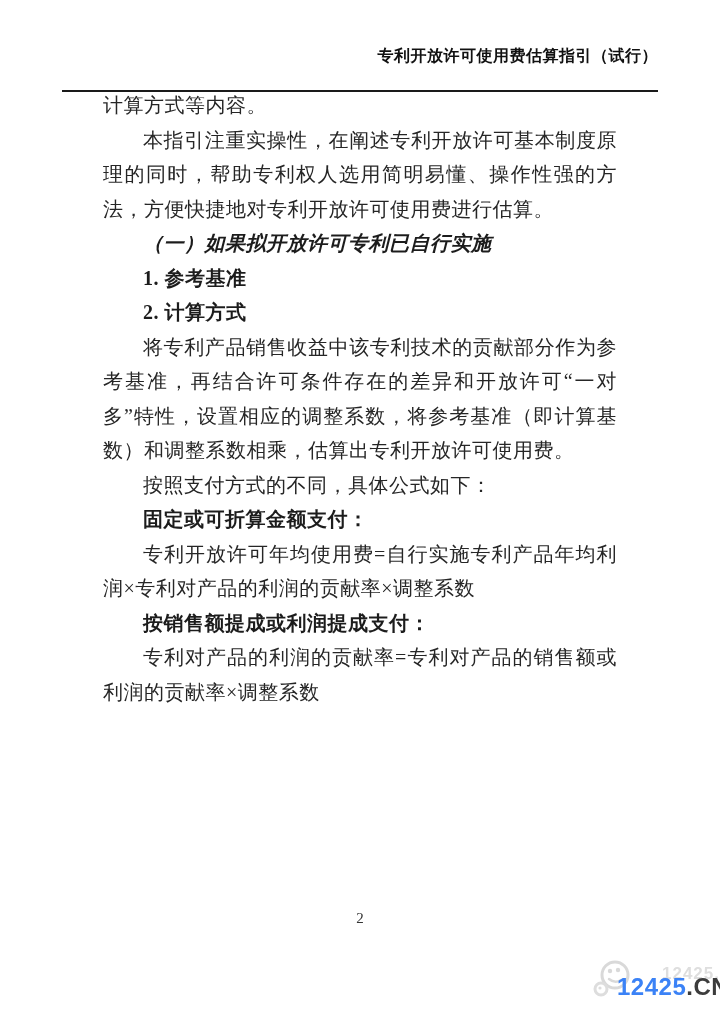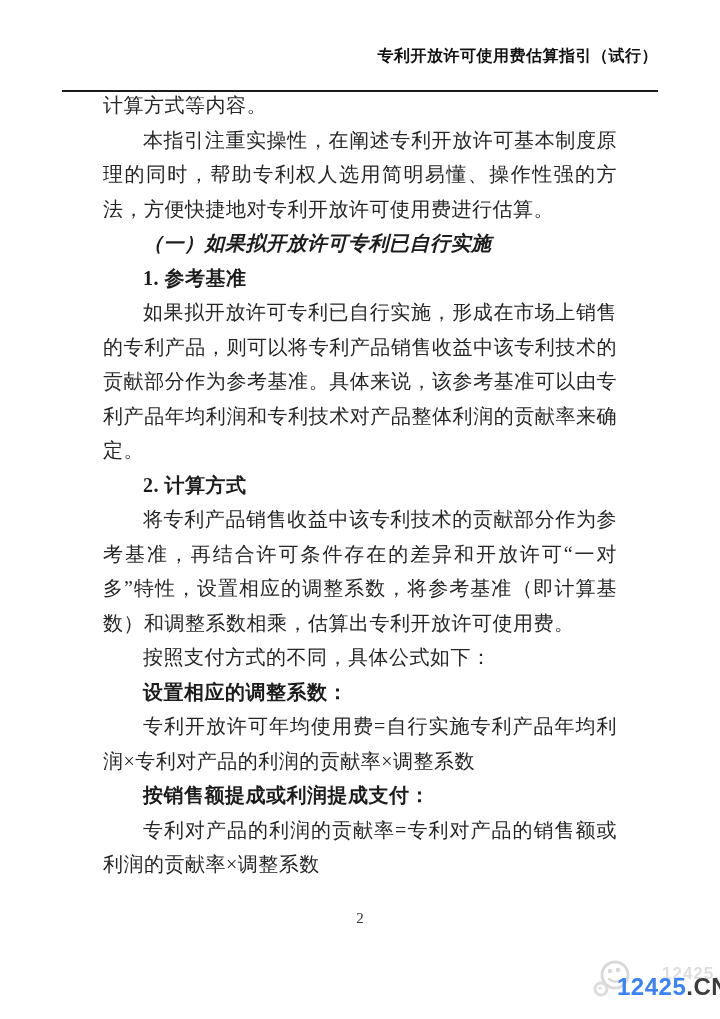--- a/index.html
+++ b/index.html
@@ -98,25 +98,24 @@
 
   <header class="page-header">
     <div class="header-title">专利开放许可使用费估算指引（试行）</div>
   </header>
 
   <article class="doc-body">
     <p class="no-indent">计算方式等内容。</p>
     <p class="indent">本指引注重实操性，在阐述专利开放许可基本制度原理的同时，帮助专利权人选用简明易懂、操作性强的方法，方便快捷地对专利开放许可使用费进行估算。</p>
     <p class="indent heading-kai">（一）如果拟开放许可专利已自行实施</p>
     <p class="indent heading-song">1. 参考基准</p>
-    <p class="indent">如果拟开放许可专利已自行实施，形成在市场上销售的专利产品，则可以将专利产品销售收益中该专利技术的贡献部分作为参考基准。具体来说，该参考基准可以由专利产品年均利润和专利技术对产品整体利润的贡献率来确定。</p>
     <p class="indent heading-song">2. 计算方式</p>
     <p class="indent">将专利产品销售收益中该专利技术的贡献部分作为参考基准，再结合许可条件存在的差异和开放许可“一对多”特性，设置相应的调整系数，将参考基准（即计算基数）和调整系数相乘，估算出专利开放许可使用费。</p>
     <p class="indent">按照支付方式的不同，具体公式如下：</p>
-    <p class="indent heading-song">设置相应的调整系数：</p>
+    <p class="indent heading-song">固定或可折算金额支付：</p>
     <p class="indent">专利开放许可年均使用费=自行实施专利产品年均利润×专利对产品的利润的贡献率×调整系数</p>
     <p class="indent heading-song">按销售额提成或利润提成支付：</p>
     <p class="indent">专利对产品的利润的贡献率=专利对产品的销售额或利润的贡献率×调整系数</p>
   </article>
 
   <footer class="page-footer">
     <span>2</span>
   </footer>
 
   <div class="watermark">

